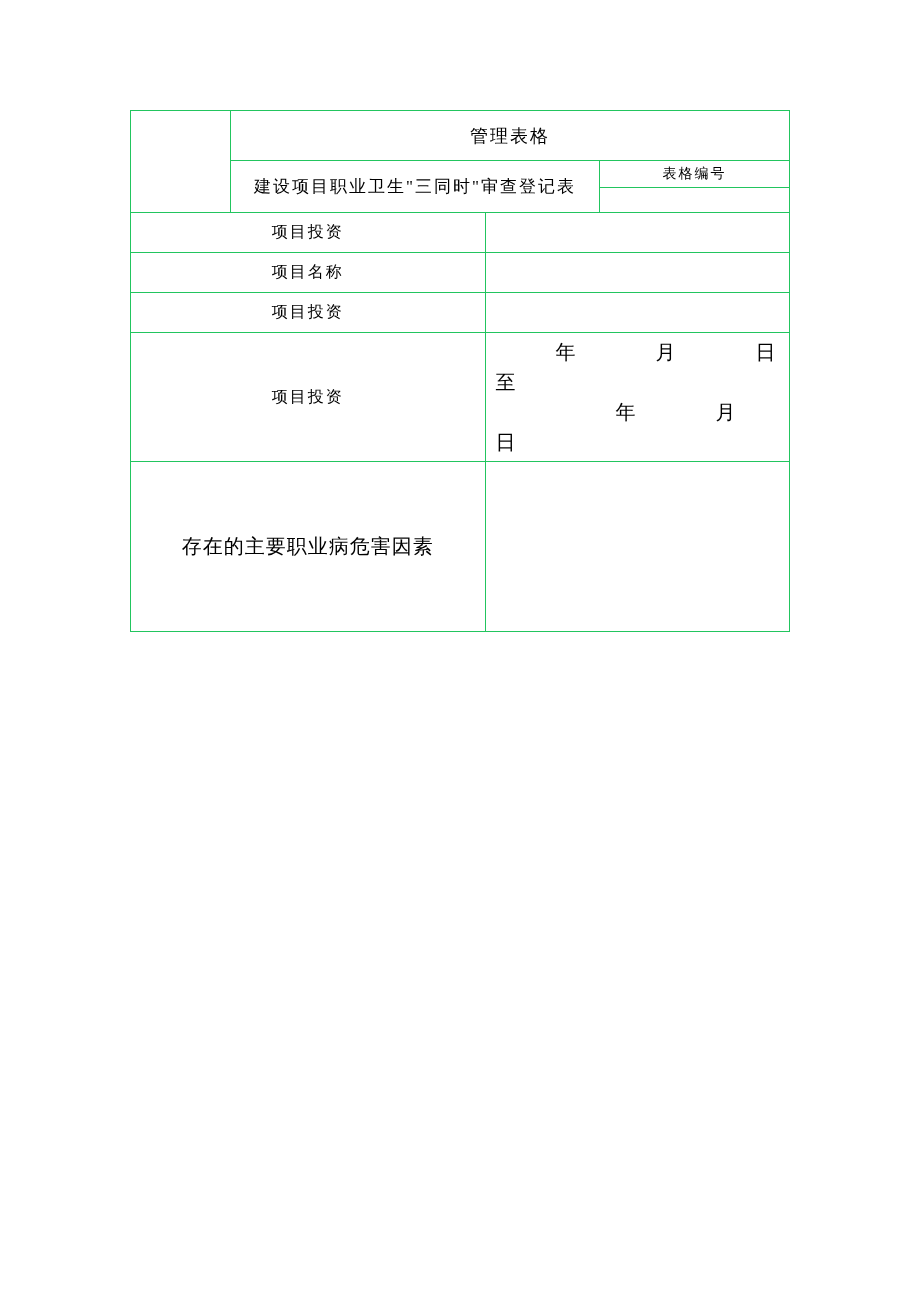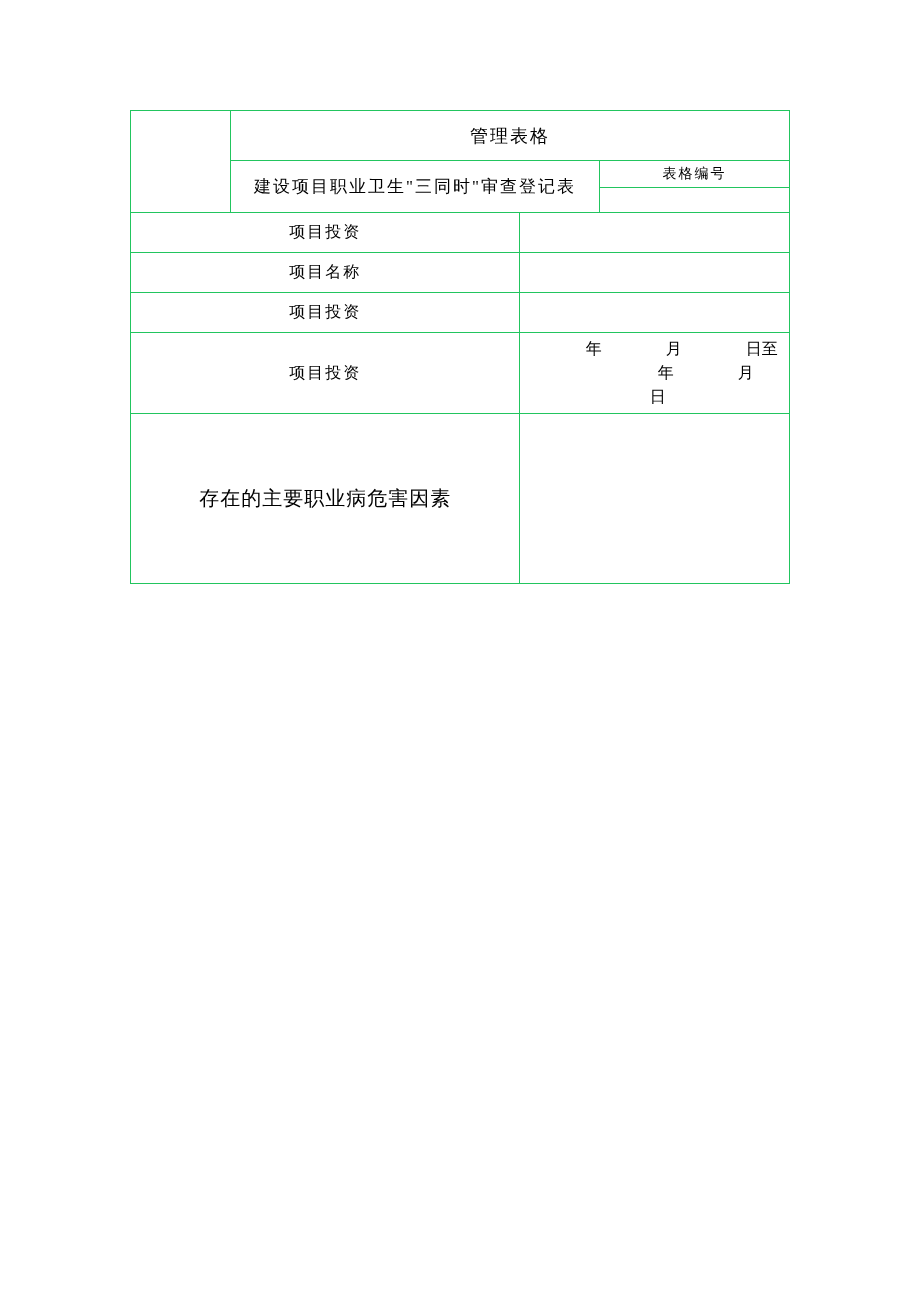--- a/index.html
+++ b/index.html
@@ -48,24 +48,24 @@
       width: 190px;
     }
     .label-cell {
       width: 225px;
       height: 40px;
     }
     .value-cell {
       height: 40px;
     }
     .date-cell {
-      text-align: center;
+      text-align: left;
       padding-left: 10px;
       line-height: 1.5;
-      font-size: 16px;
+      font-size: 20px;
       letter-spacing: 0;
     }
     .tall-row {
       height: 170px;
     }
     .tall-label {
       font-size: 20px;
       letter-spacing: 1px;
     }
   </style>

